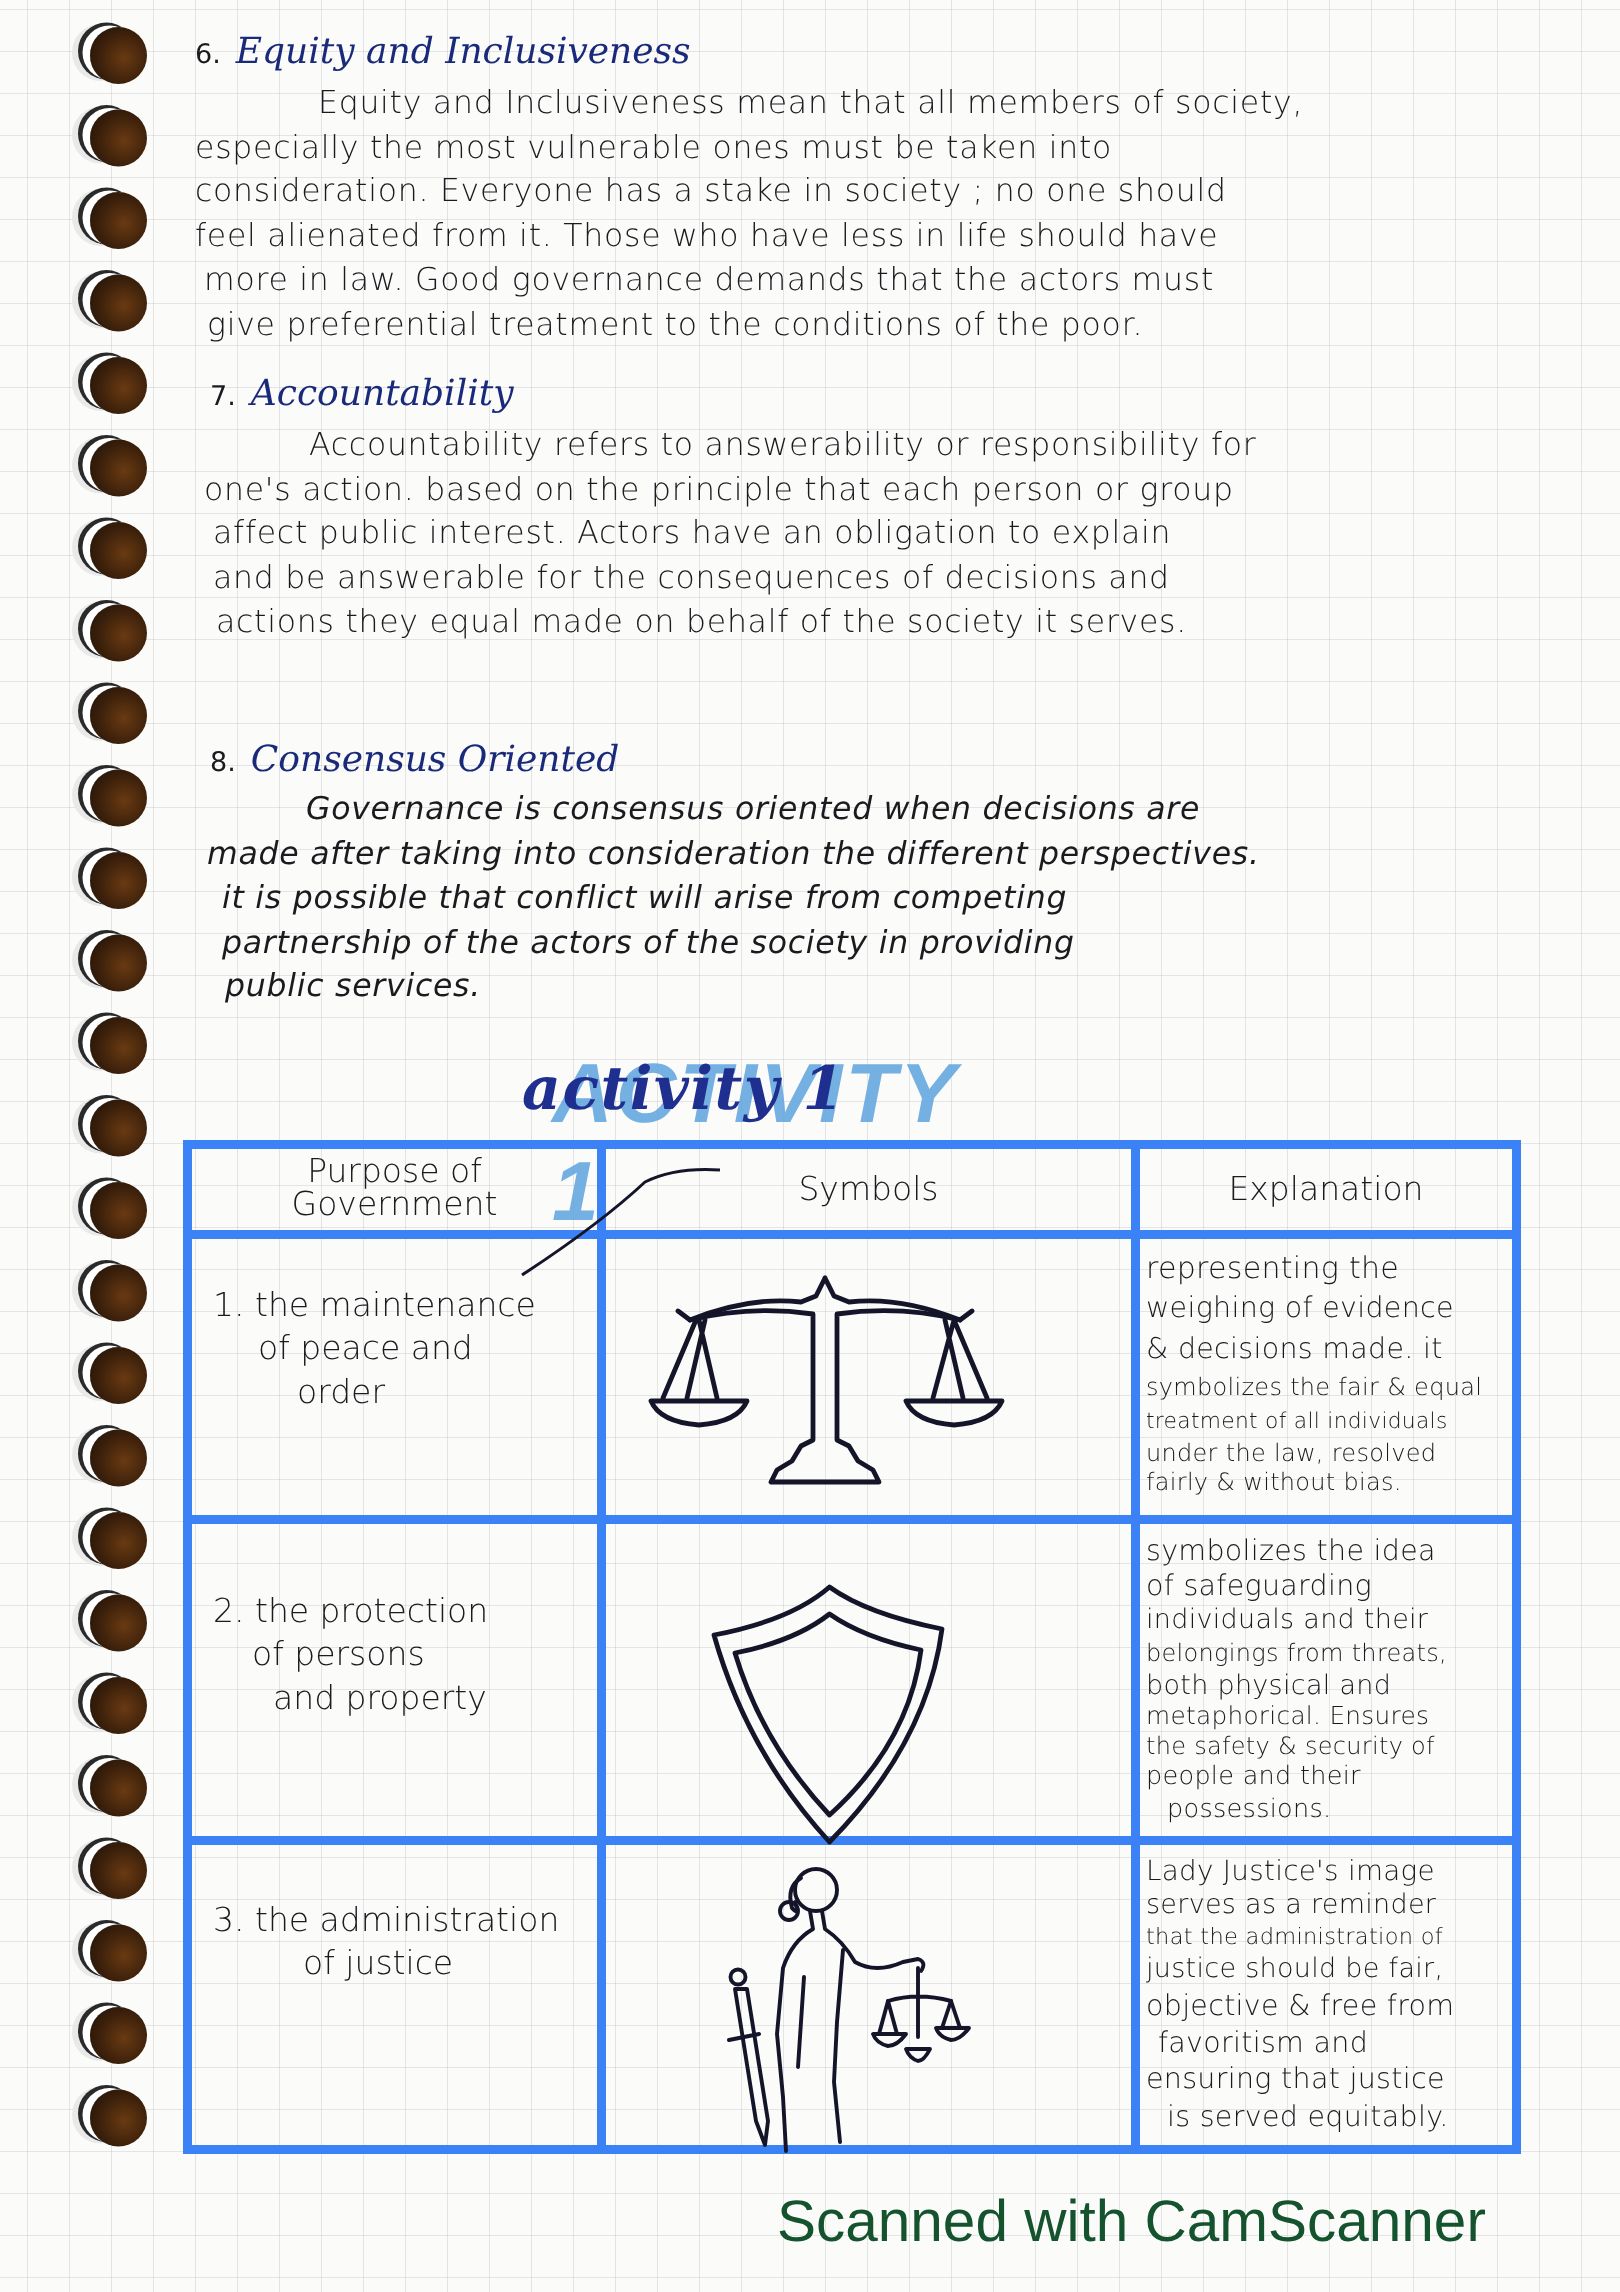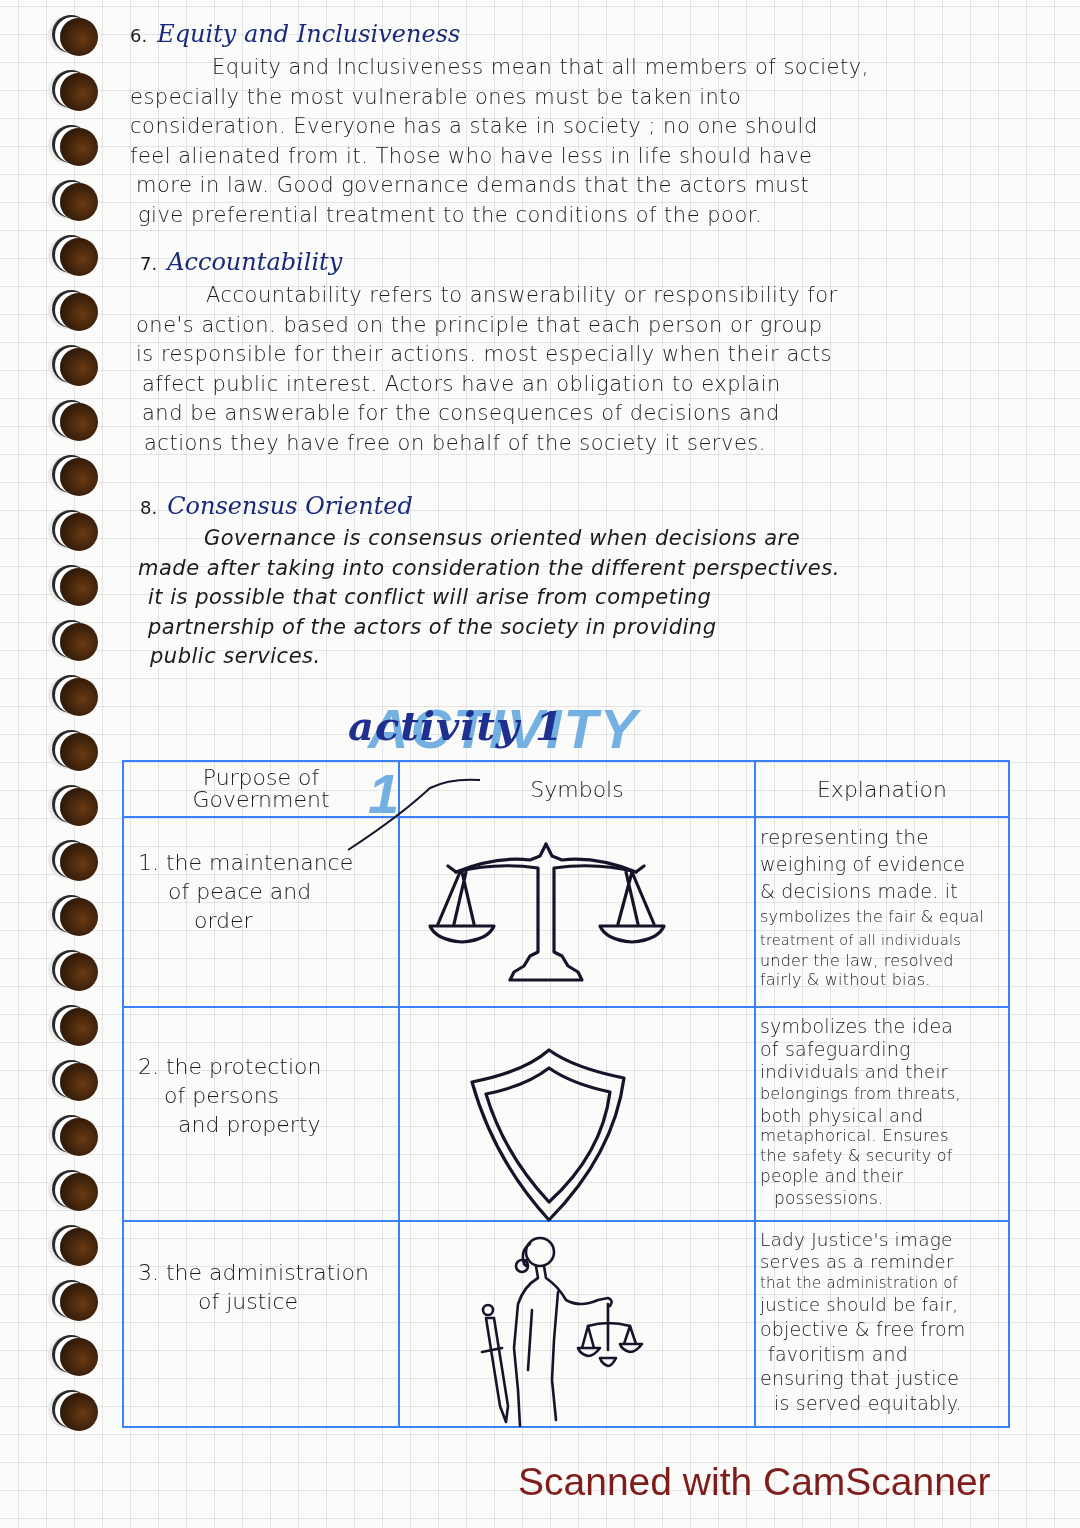--- a/index.html
+++ b/index.html
@@ -37,33 +37,33 @@
       font-style: italic;
     }
     .activity .script {
       position: absolute; left: 8px; top: 6px; font-family: "DejaVu Serif", serif; font-style: italic;
       font-weight: bold; font-size: 40px; color: #1f2f8f; letter-spacing: 1px;
     }
     table.act {
       position: absolute; left: 122px; top: 760px; width: 886px;
       border-collapse: collapse; table-layout: fixed;
     }
-    table.act td, table.act th { border: 2px solid #3b82f6; vertical-align: top; padding: 0; }
+    table.act td, table.act th { border: 6px solid #3b82f6; vertical-align: top; padding: 0; }
     table.act th { height: 54px; font-weight: 300; font-size: 22px; vertical-align: middle; }
     .col1 { width: 276px; } .col2 { width: 356px; } .col3 { width: 254px; }
     .hdr-purpose { text-align: center; line-height: 22px; font-size: 20px; }
     .purpose { font-size: 22px; line-height: 29px; padding: 30px 0 0 14px !important; font-weight: 300; }
     .purpose .line { display: block; white-space: nowrap; }
     .expl { font-size: 17px; line-height: 20px; padding: 6px 2px 0 4px !important; font-weight: 300; letter-spacing: 0.2px; }
     .expl .line { display: block; white-space: nowrap; overflow: hidden; }
     .sym { position: relative; }
     .sym svg { position: absolute; }
     .footer {
       position: absolute; left: 518px; top: 1460px; font-family: "Liberation Sans", sans-serif;
-      font-size: 39px; color: #7f1d1d;
+      font-size: 39px; color: #14532d;
     }
     .connector { position: absolute; left: 340px; top: 776px; }
   </style>
 </head>
 <body>
 
 <div class="spiral">
   <div class="ring" style="top:18px"></div>
   <div class="ring" style="top:73px"></div>
   <div class="ring" style="top:128px"></div>
@@ -106,24 +106,23 @@
   </div>
 </div>
 
 <div class="section" style="top:248px;">
   <div class="heading" style="padding-left:10px;">
     <span class="num">7.</span><span>Accountability</span>
   </div>
   <div class="para" style="margin-top:3px;">
     <span class="line" style="padding-left:76px">Accountability refers to answerability or responsibility for</span>
     <span class="line" style="padding-left:6px">one's action. based on the principle that each person or group</span>
-    <span class="line" style="padding-left:6px">is responsible for their actions. most especially when their acts</span>
     <span class="line" style="padding-left:12px">affect public interest. Actors have an obligation to explain</span>
     <span class="line" style="padding-left:12px">and be answerable for the consequences of decisions and</span>
-    <span class="line" style="padding-left:14px">actions they have free on behalf of the society it serves.</span>
+    <span class="line" style="padding-left:14px">actions they equal made on behalf of the society it serves.</span>
   </div>
 </div>
 
 <div class="section" style="top:480px;">
   <div class="heading" style="padding-left:10px;margin-top:12px;">
     <span class="num">8.</span><span>Consensus Oriented</span>
   </div>
   <div class="para" style="margin-top:2px;font-style:italic;">
     <span class="line" style="padding-left:74px">Governance is consensus oriented when decisions are</span>
     <span class="line" style="padding-left:8px">made after taking into consideration the different perspectives.</span>

